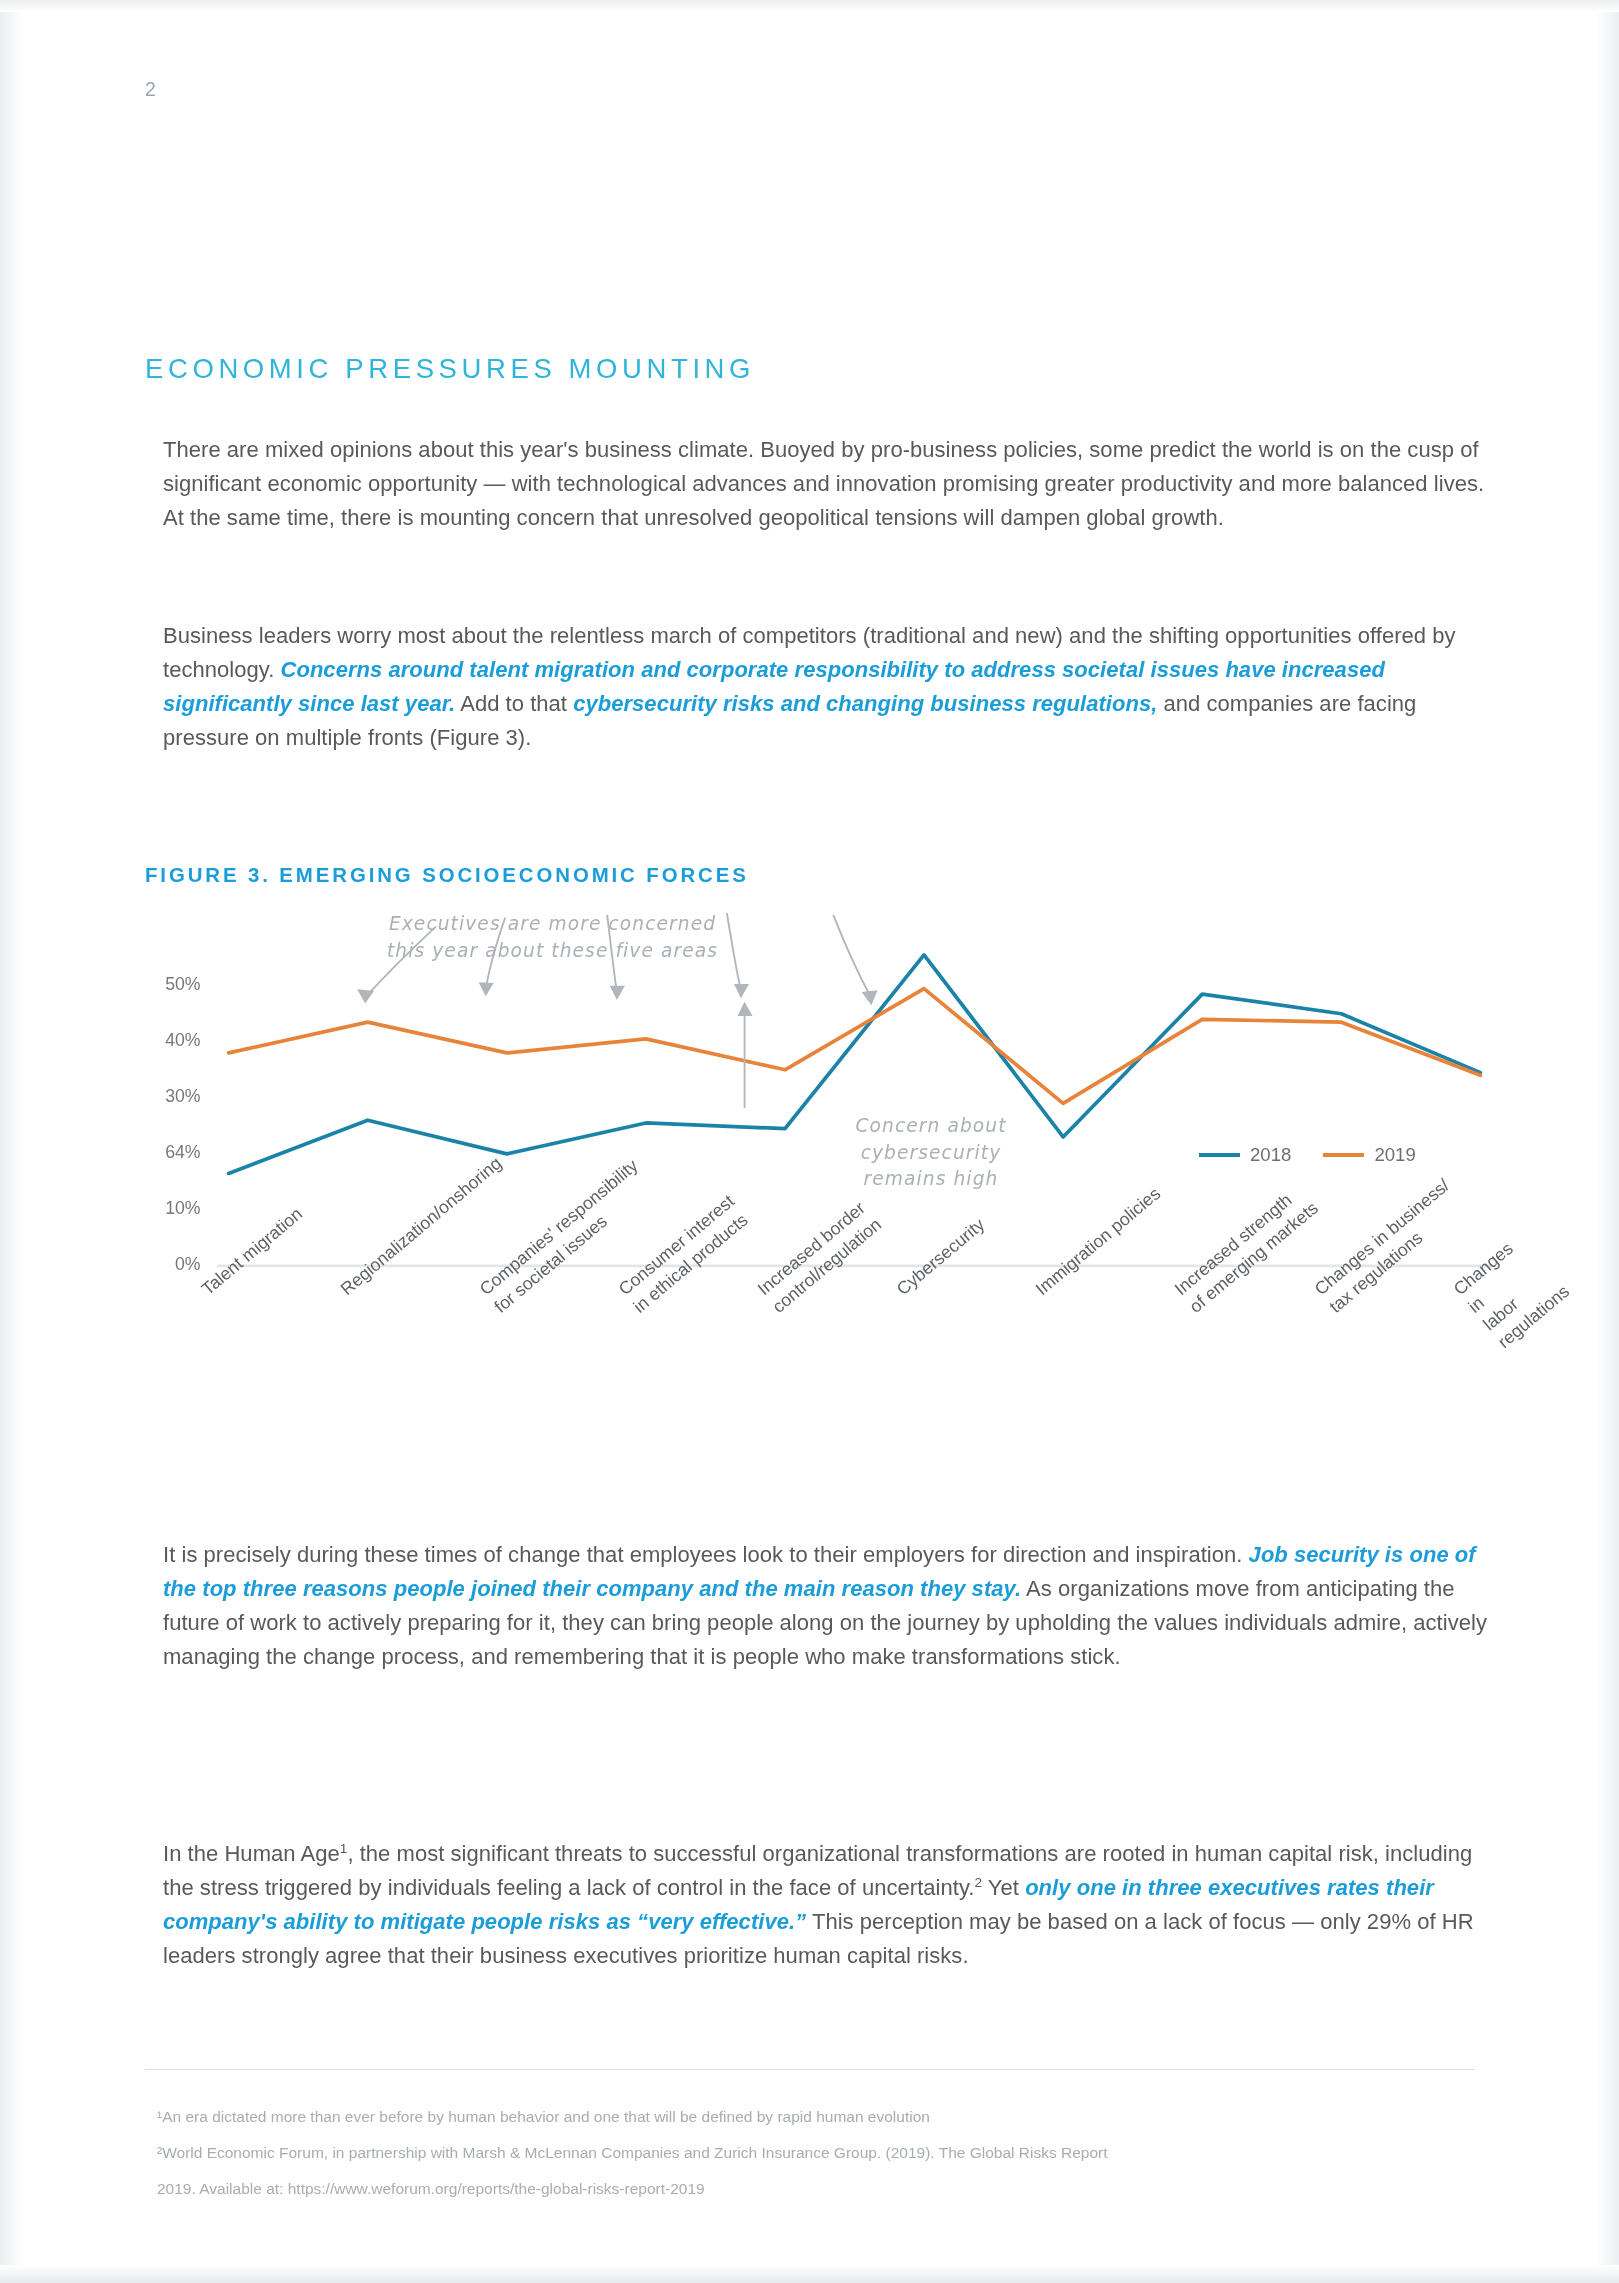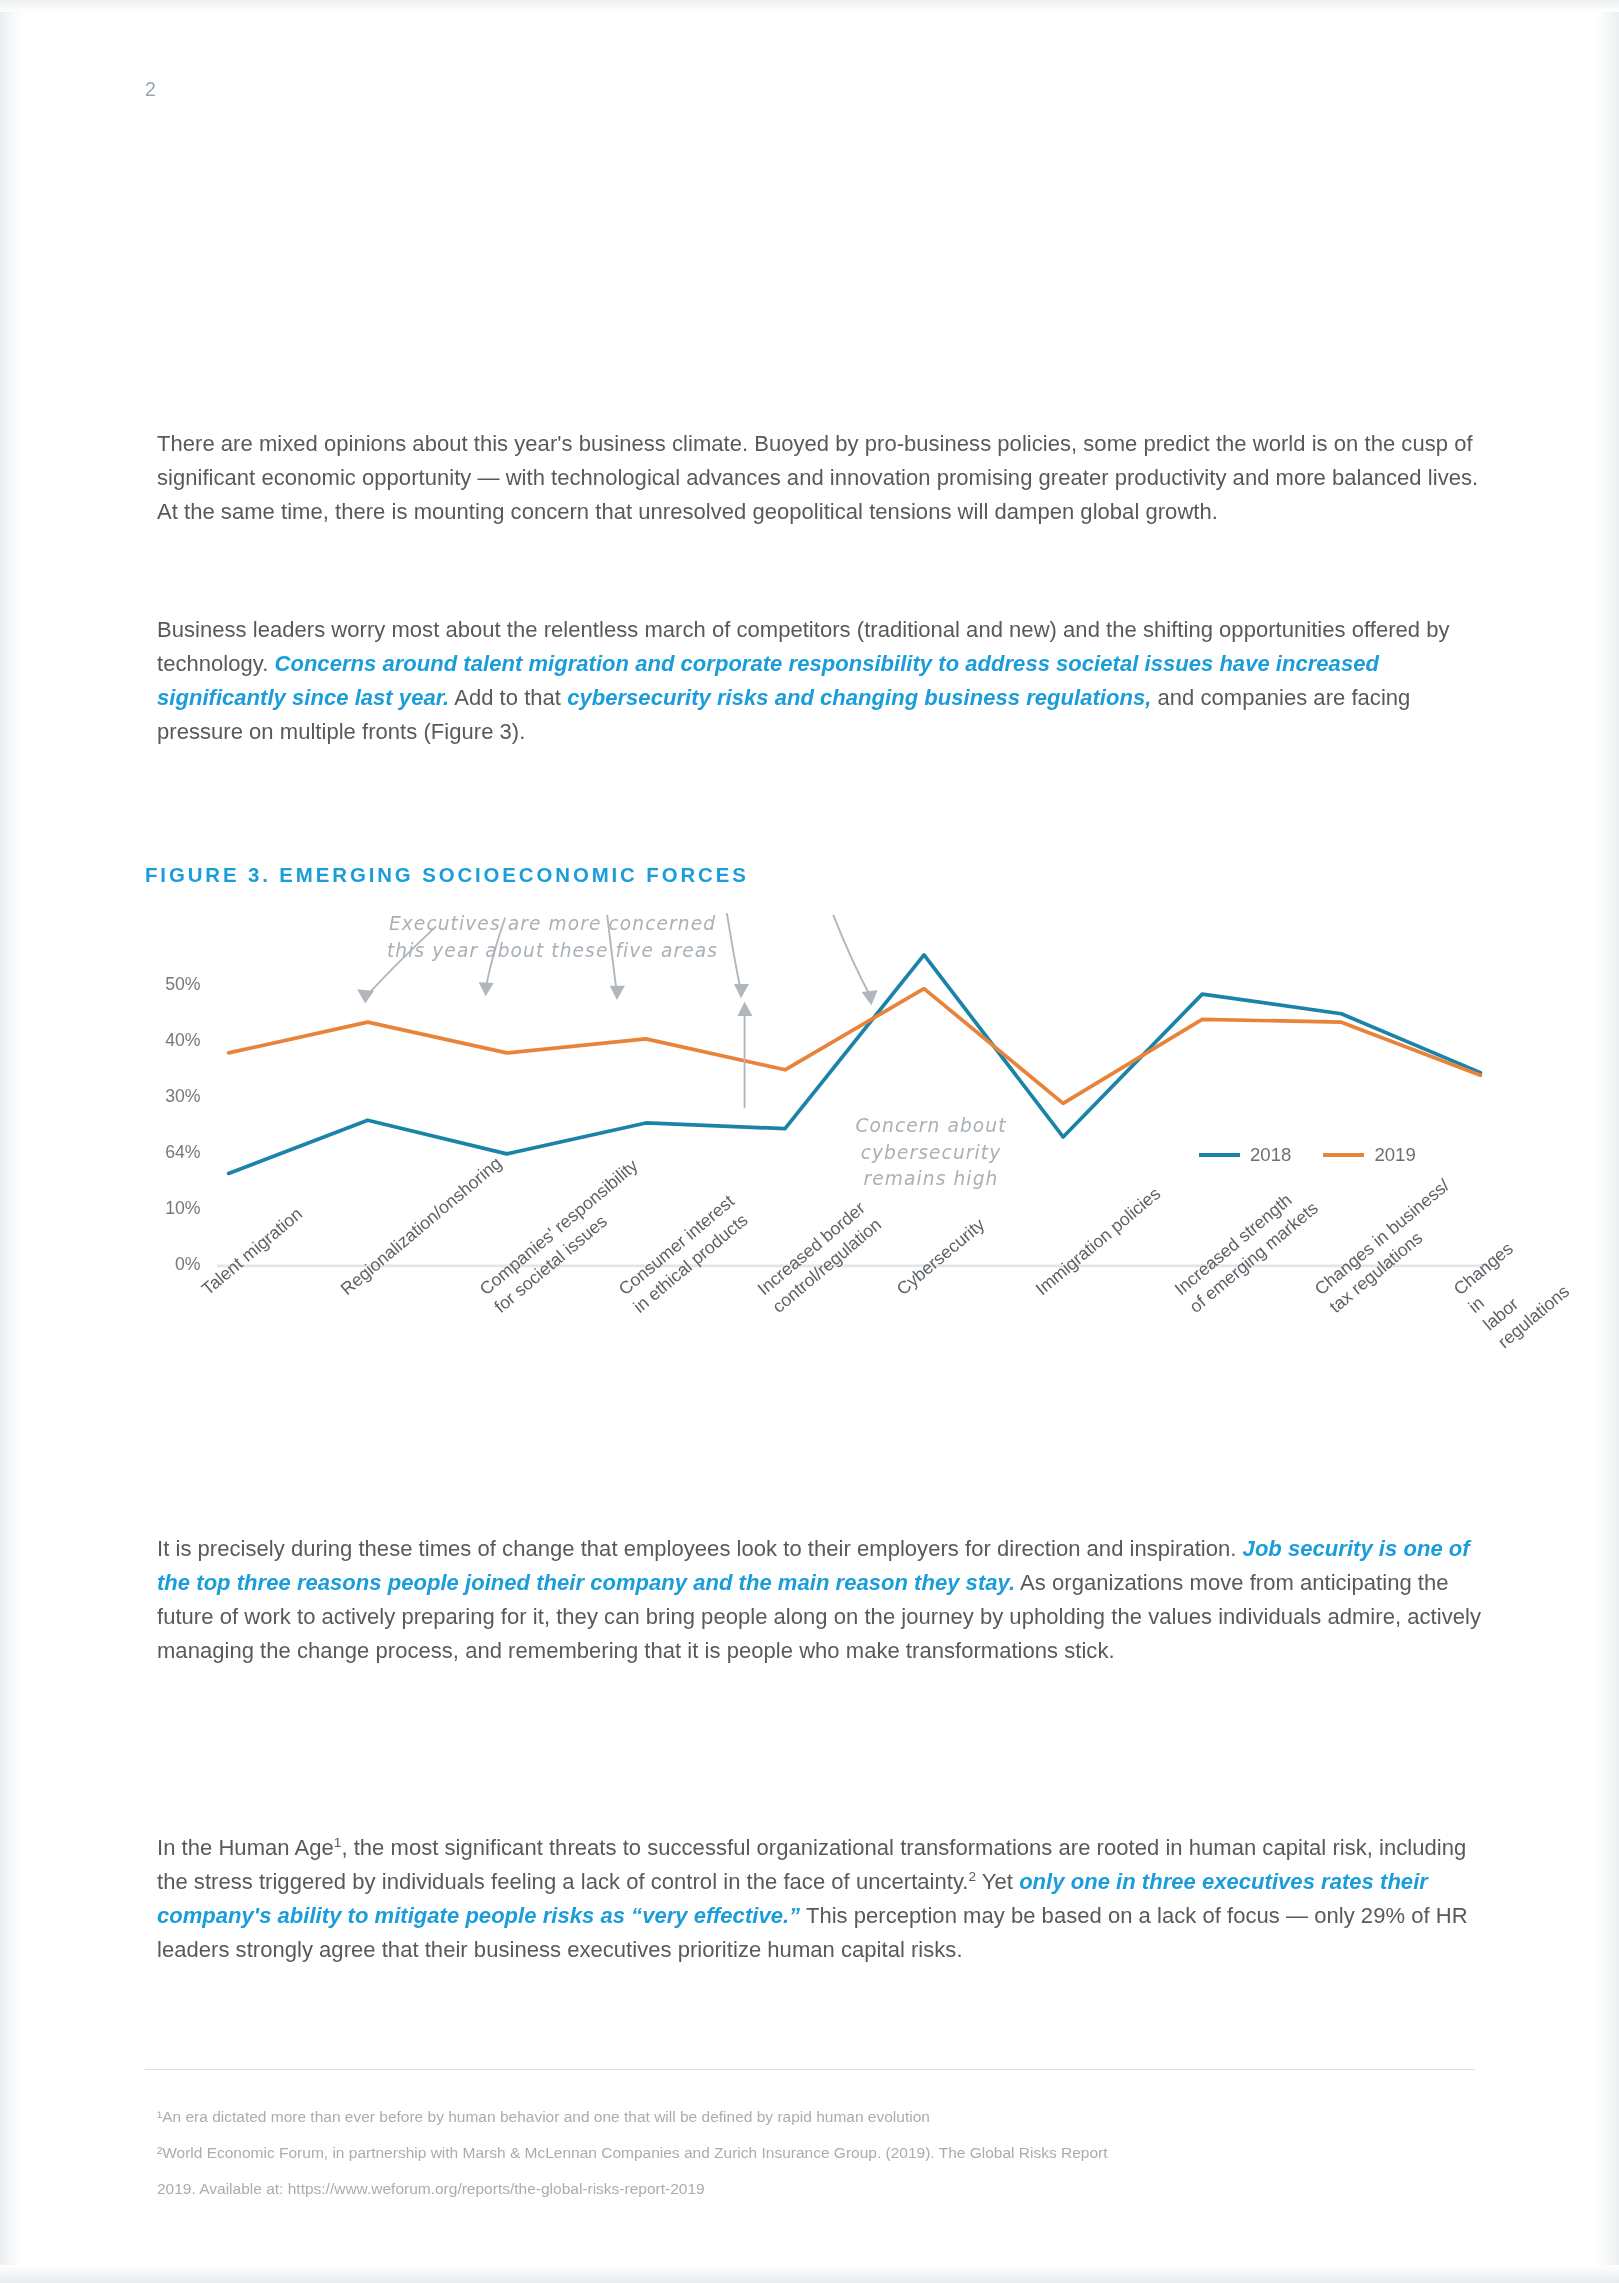--- a/index.html
+++ b/index.html
@@ -32,21 +32,21 @@
     font-weight:400;
     margin:0;
   }
   #heading-economic { position:absolute; left:145px; top:353px; }
   #heading-human    { position:absolute; left:145px; top:1769px; }
 
   p.body {
     position:absolute;
     left:145px;
     width:1327px;
-    margin:12px;
+    margin:18px;
     font-size:22px;
     line-height:34px;
     color:#58595b;
     letter-spacing:0.04px;
   }
   #para-1 { top:415px; }
   #para-2 { top:601px; }
   #para-3 { top:1520px; }
   #para-4 { top:1819px; }
 
@@ -110,20 +110,21 @@
 <body>
 
 <div class="page">
   <div class="page-edge-l"></div>
   <div class="page-edge-r"></div>
   <div class="page-edge-t"></div>
   <div class="page-edge-b"></div>
 
   <div class="page-number">2</div>
 
+  <h2 class="section-heading" id="heading-economic">ECONOMIC PRESSURES MOUNTING</h2>
 
   <p class="body" id="para-1">There are mixed opinions about this year's business climate. Buoyed by pro-business policies, some predict the world is on the cusp of significant economic opportunity — with technological advances and innovation promising greater productivity and more balanced lives. At the same time, there is mounting concern that unresolved geopolitical tensions will dampen global growth.</p>
 
   <p class="body" id="para-2"><span>Business leaders worry most about the relentless march of competitors (traditional and new) and the shifting opportunities offered by technology. </span><span class="hl">Concerns around talent migration and corporate responsibility to address societal issues have increased significantly since last year.</span><span> Add to that </span><span class="hl">cybersecurity risks and changing business regulations,</span><span> and companies are facing pressure on multiple fronts (Figure 3).</span></p>
 
   <div class="figure-title">FIGURE 3. EMERGING SOCIOECONOMIC FORCES</div>
 
   <div class="chart-wrap">
     <svg class="chart-svg" width="1383" height="550" viewBox="0 0 1560 620">
 

